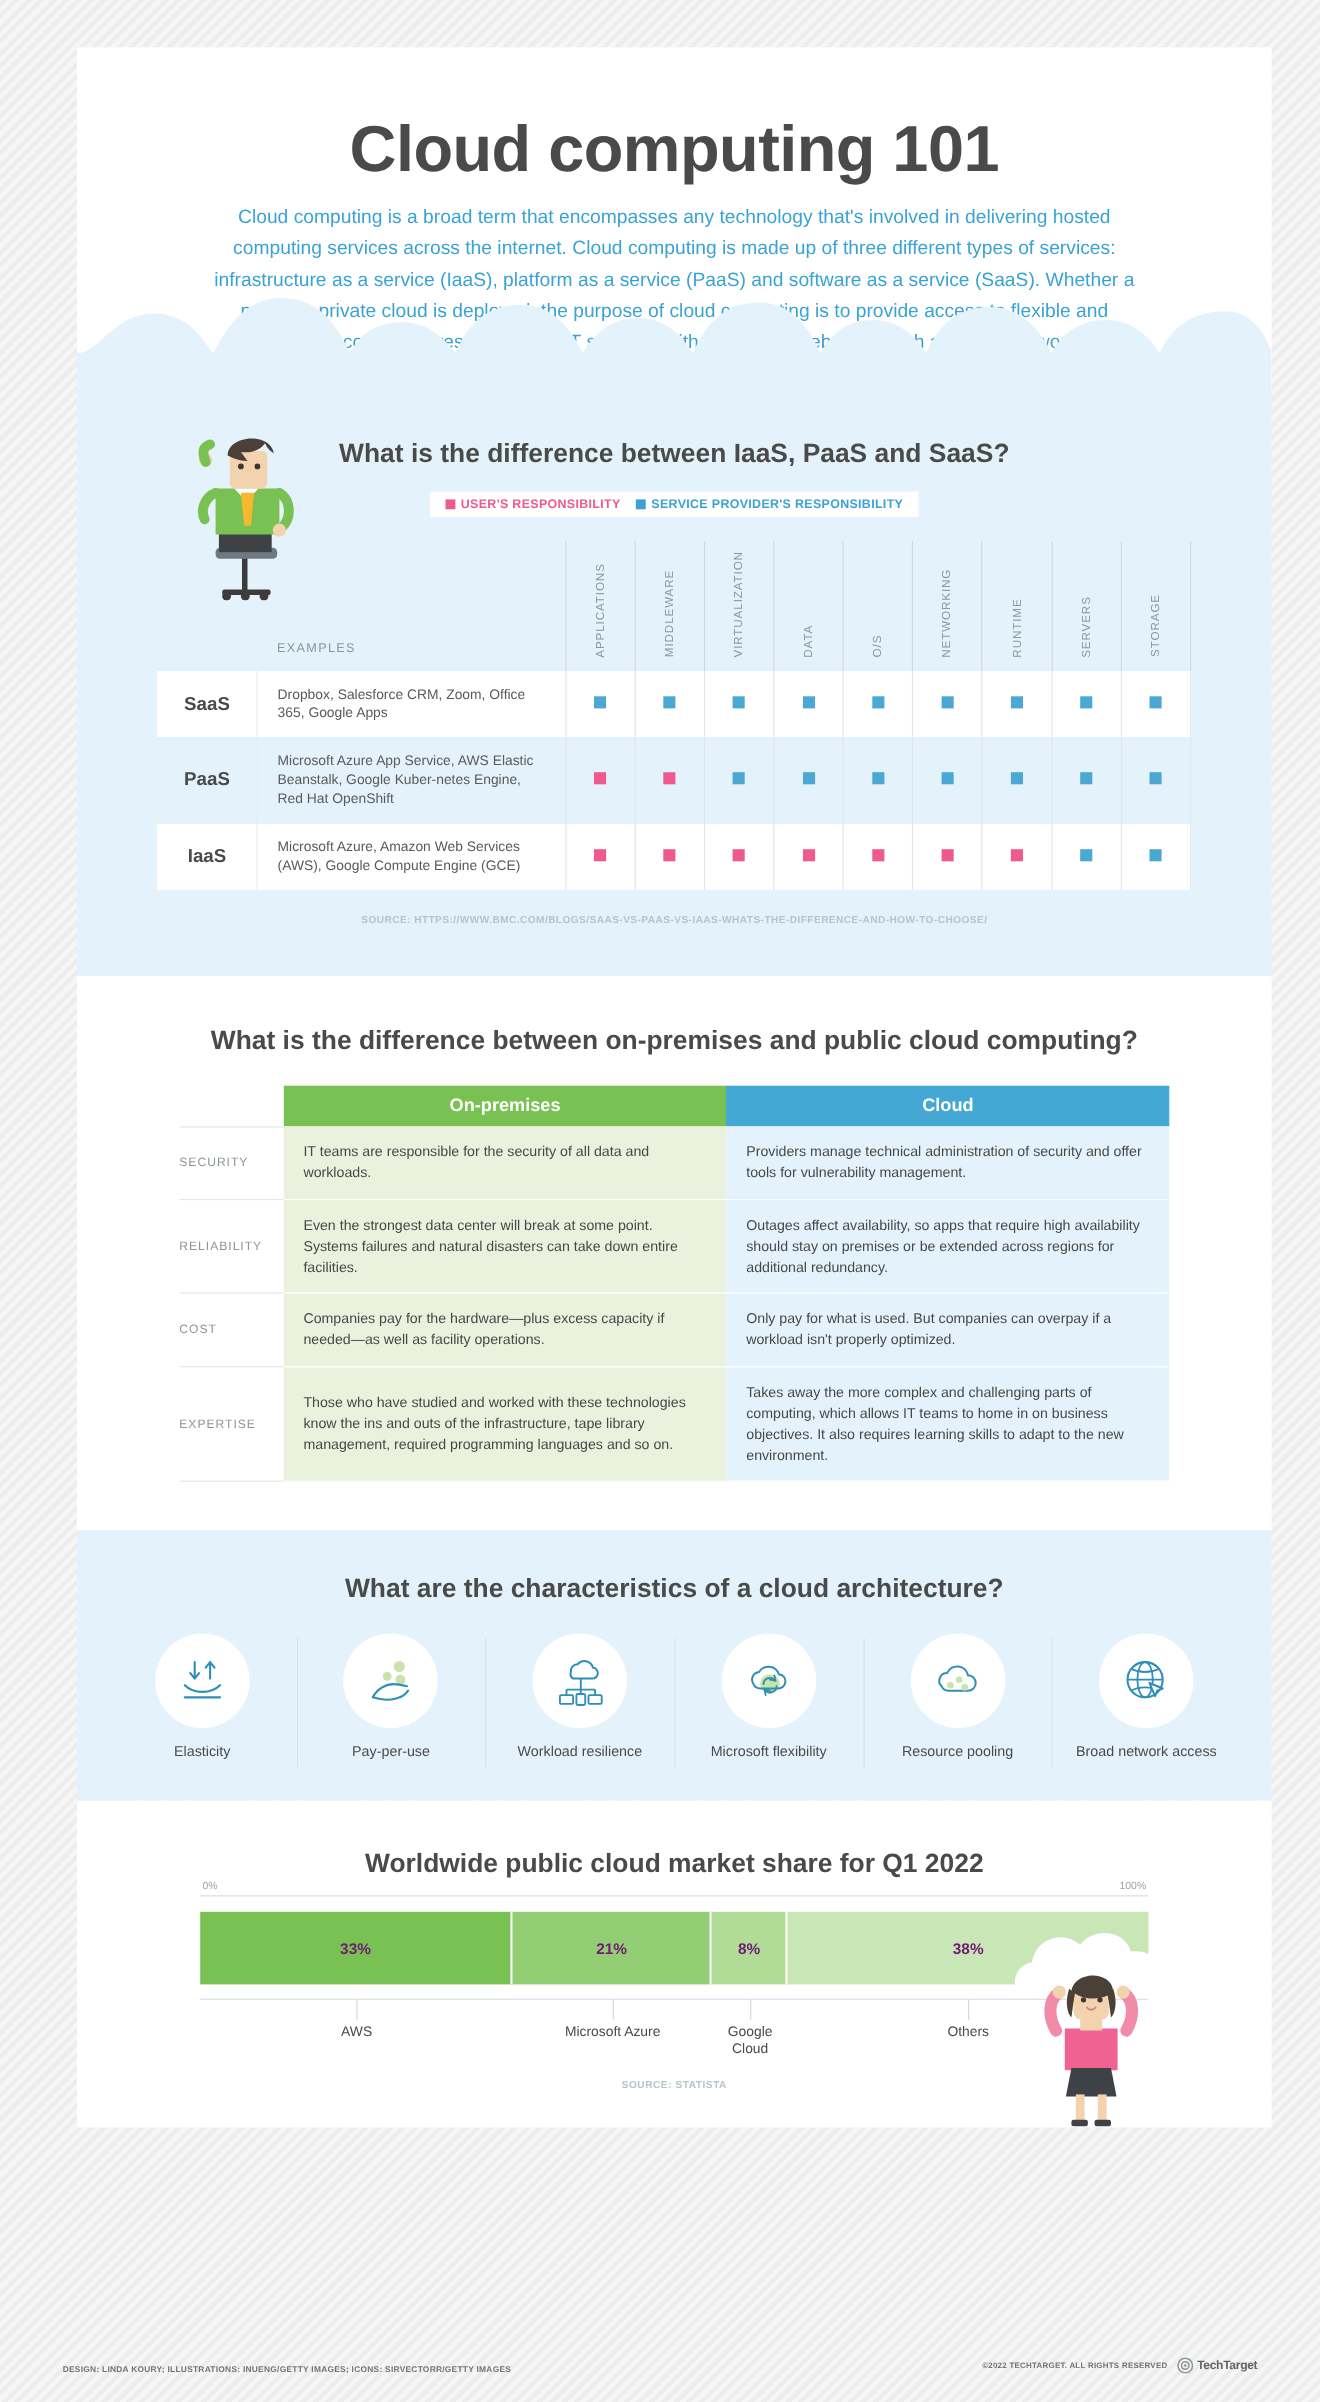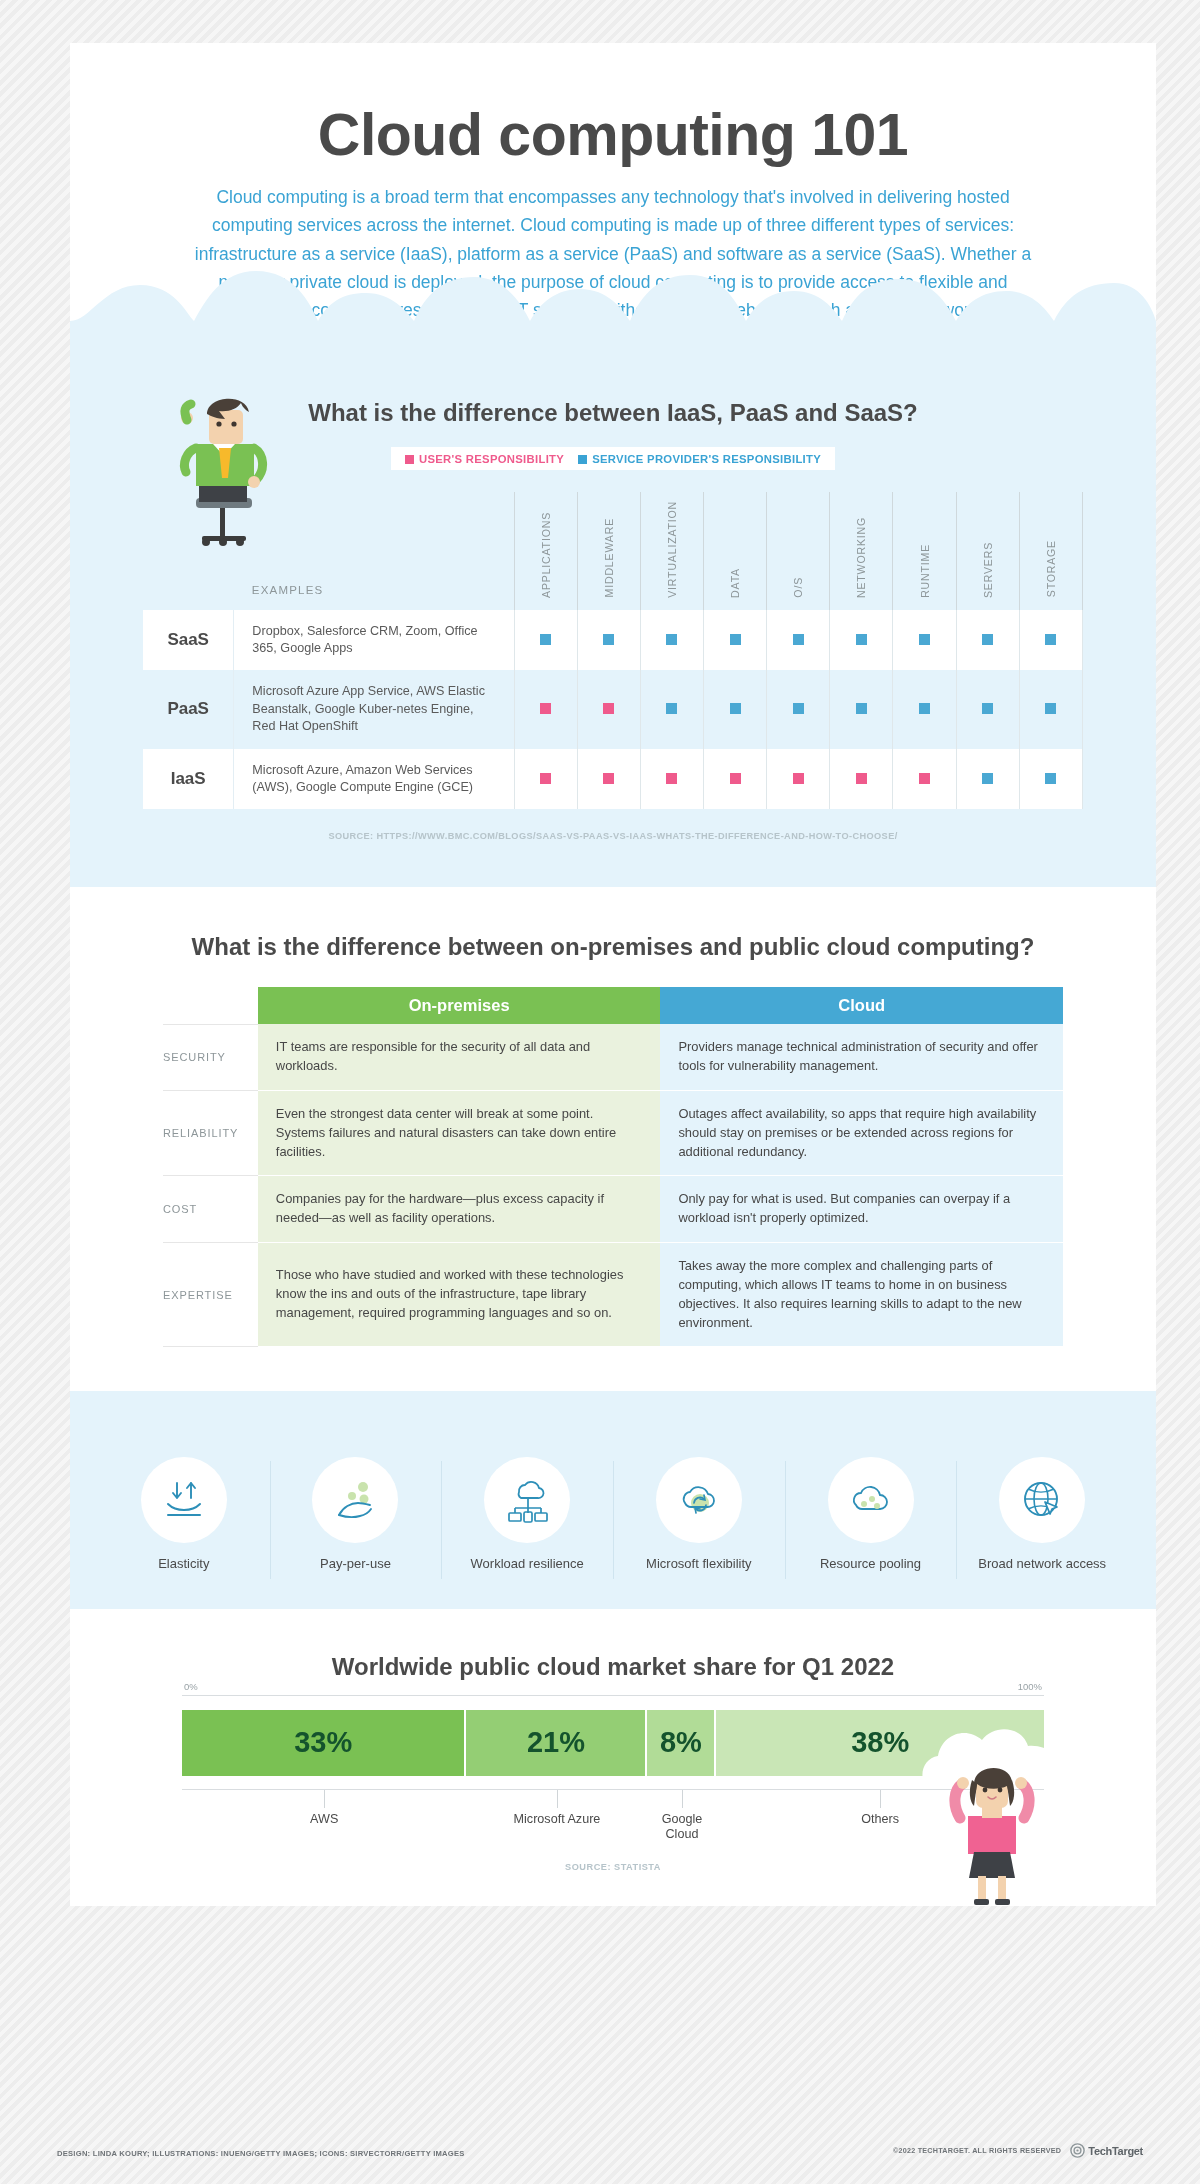--- a/index.html
+++ b/index.html
@@ -283,22 +283,22 @@
   .axis-rule { height: 1px; background: #d9dde0; }
   .bar {
     display: flex;
     height: 66px;
     margin-top: 14px;
   }
   .bar-seg {
     display: flex;
     align-items: center;
     justify-content: center;
-    color: #14532d;
-    font-size: 29px;
+    color: #701a75;
+    font-size: 14px;
     font-weight: bold;
     border-right: 2px solid #ffffff;
   }
   .bar-seg:last-child { border-right: none; }
   .axis-bottom-rule { height: 1px; background: #d9dde0; margin-top: 13px; }
   .ticks { position: relative; height: 20px; }
   .tick {
     position: absolute; top: 0;
     width: 1px; height: 18px;
     background: #d0d5d8;
@@ -516,20 +516,21 @@
         <tr>
           <td class="rowlabel">EXPERTISE</td>
           <td class="cell-green">Those who have studied and worked with these technologies know the ins and outs of the infrastructure, tape library management, required programming languages and so on.</td>
           <td class="cell-blue">Takes away the more complex and challenging parts of computing, which allows IT teams to home in on business objectives. It also requires learning skills to adapt to the new environment.</td>
         </tr>
       </tbody>
     </table>
   </section>
 
   <section class="sec-char">
+    <h2 class="sec-title" style="padding-top:0;">What are the characteristics of a cloud architecture?</h2>
 
     <div class="char-row">
 
 
       <div class="char-item">
         <div class="char-circle">
           <svg width="50" height="50" viewBox="0 0 50 50">
             <path d="M18 8 v15 M18 23 l-4 -5 M18 23 l4 -5" stroke="#2d8fb8" stroke-width="1.9" fill="none" stroke-linecap="round"></path>
             <path d="M32 23 v-15 M32 8 l-4 5 M32 8 l4 5" stroke="#2d8fb8" stroke-width="1.9" fill="none" stroke-linecap="round"></path>
             <path d="M9 29 c8 8 24 8 32 0" stroke="#2d8fb8" stroke-width="2" fill="none" stroke-linecap="round"></path>

